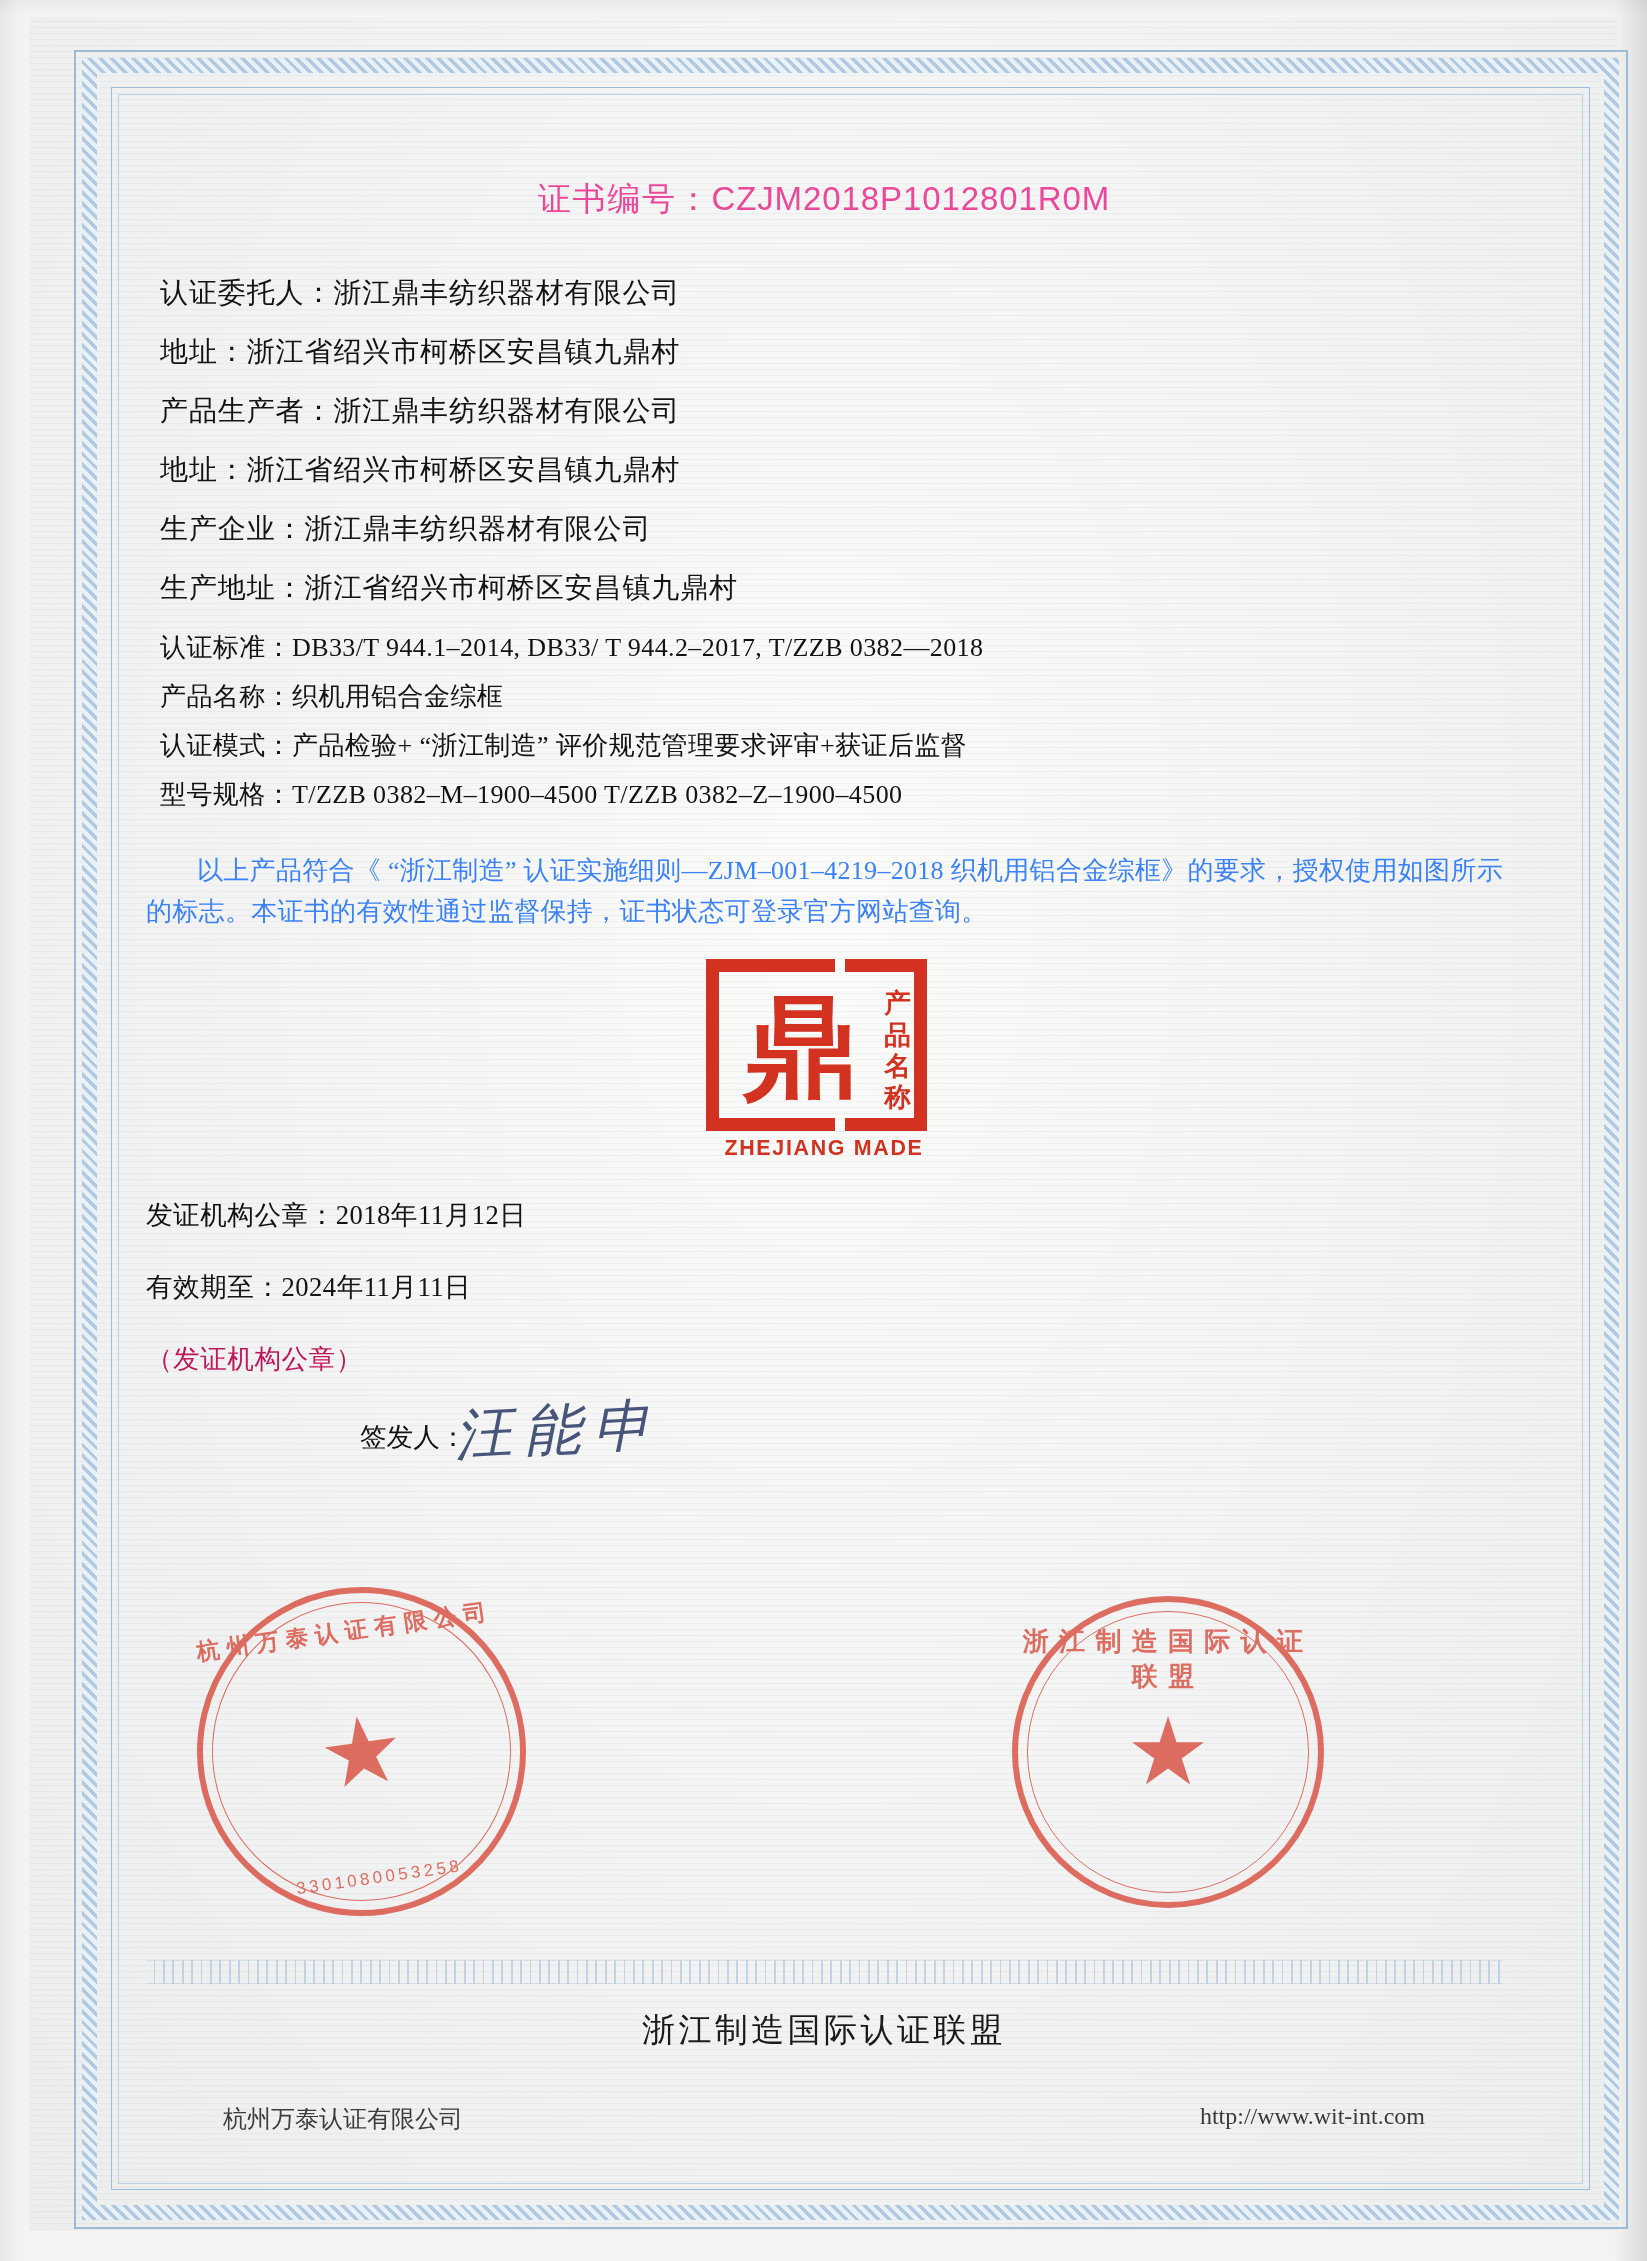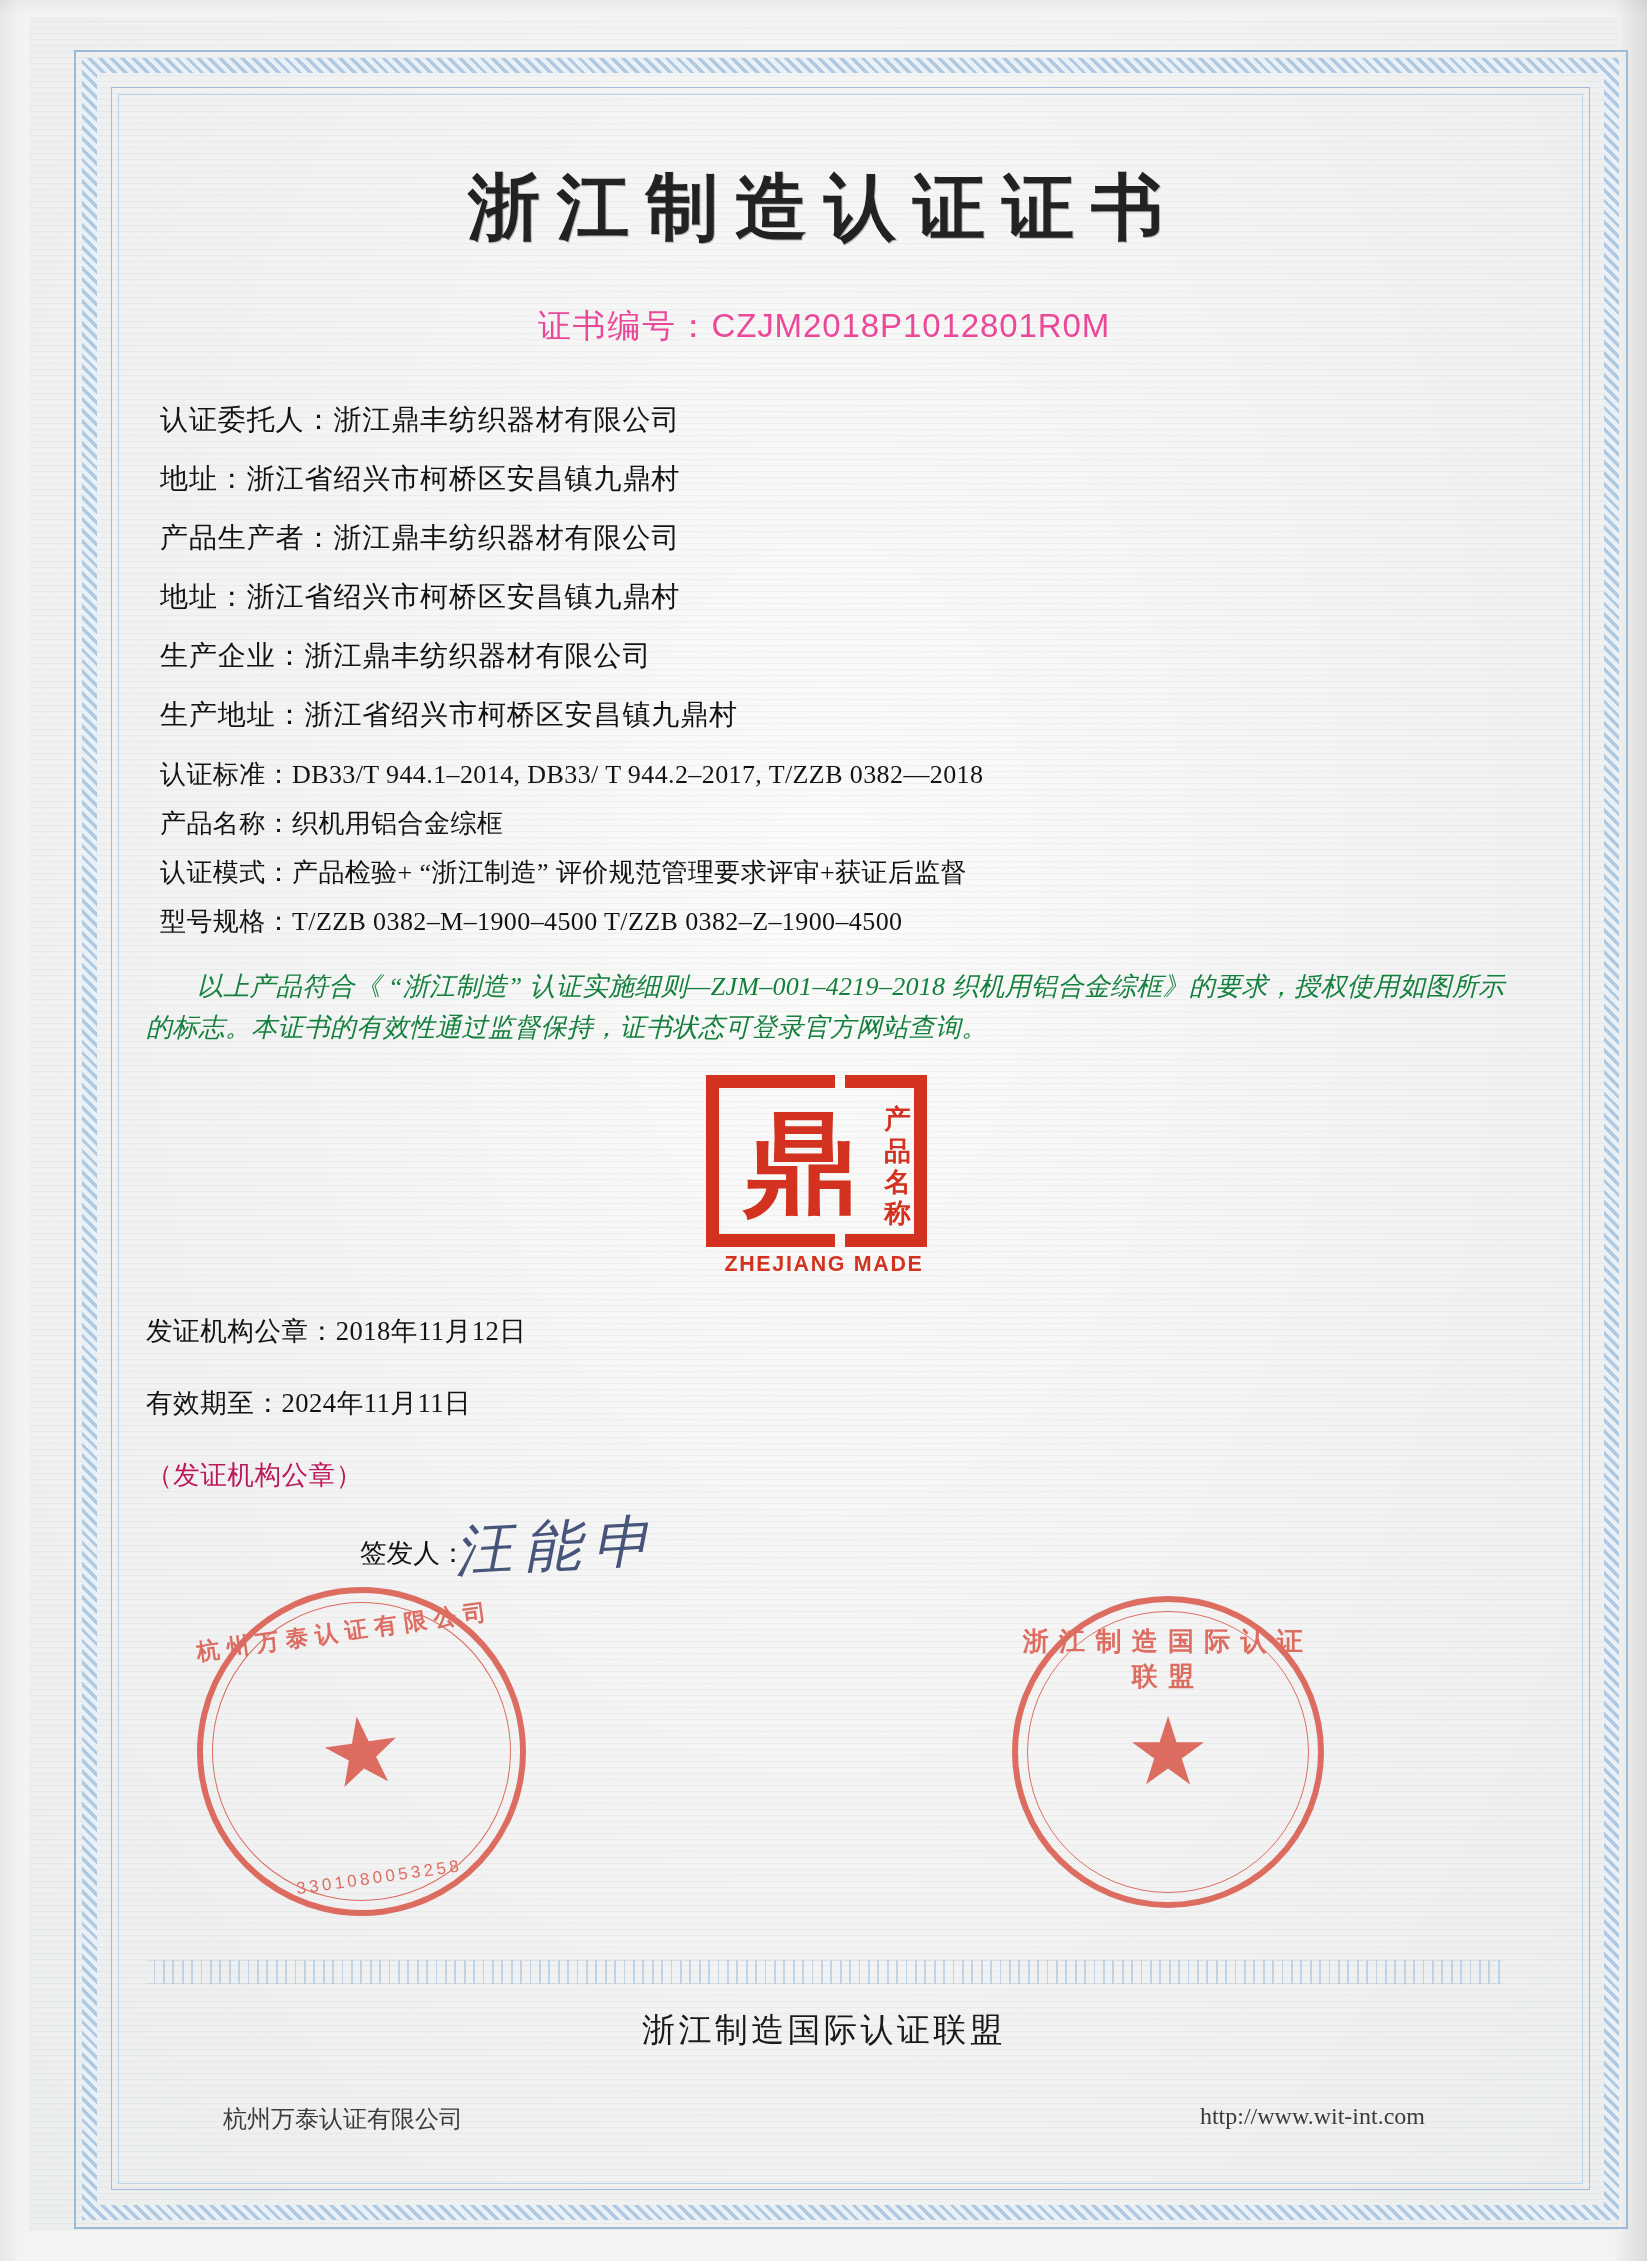--- a/index.html
+++ b/index.html
@@ -142,29 +142,28 @@
   }
   .std-line {
     font-size: 26px;
     line-height: 1.0;
     margin-bottom: 23px;
     color: #131313;
     letter-spacing: 0.4px;
   }
 
   .statement {
-    margin-top: 31px;
+    margin-top: 42px;
     padding-left: 17px;
     padding-right: 12px;
     font-size: 26px;
     line-height: 1.58;
     text-indent: 51px;
-    color: #15803d;
+    color: #3b82f6;
     letter-spacing: 0.3px;
-    font-style: italic;
   }
 
   
   .logo-wrap {
     margin-top: 22px;
     display: flex;
     justify-content: center;
   }
   .logo {
     position: relative;
@@ -356,21 +355,20 @@
 
 <div class="sheet">
   <div class="frame-outer"></div>
   <div class="frame-band"></div>
   <div class="frame-inner"></div>
   <div class="frame-inner2"></div>
 </div>
 
 <div class="content">
 
-  <div class="title">浙江制造认证证书</div>
 
   <div class="cert-no">
     <span>证书编号：</span><span class="num">CZJM2018P1012801R0M</span>
   </div>
 
   <div class="block-party">
     <div class="party-line">认证委托人：浙江鼎丰纺织器材有限公司</div>
     <div class="party-line">地址：浙江省绍兴市柯桥区安昌镇九鼎村</div>
     <div class="party-line">产品生产者：浙江鼎丰纺织器材有限公司</div>
     <div class="party-line">地址：浙江省绍兴市柯桥区安昌镇九鼎村</div>

